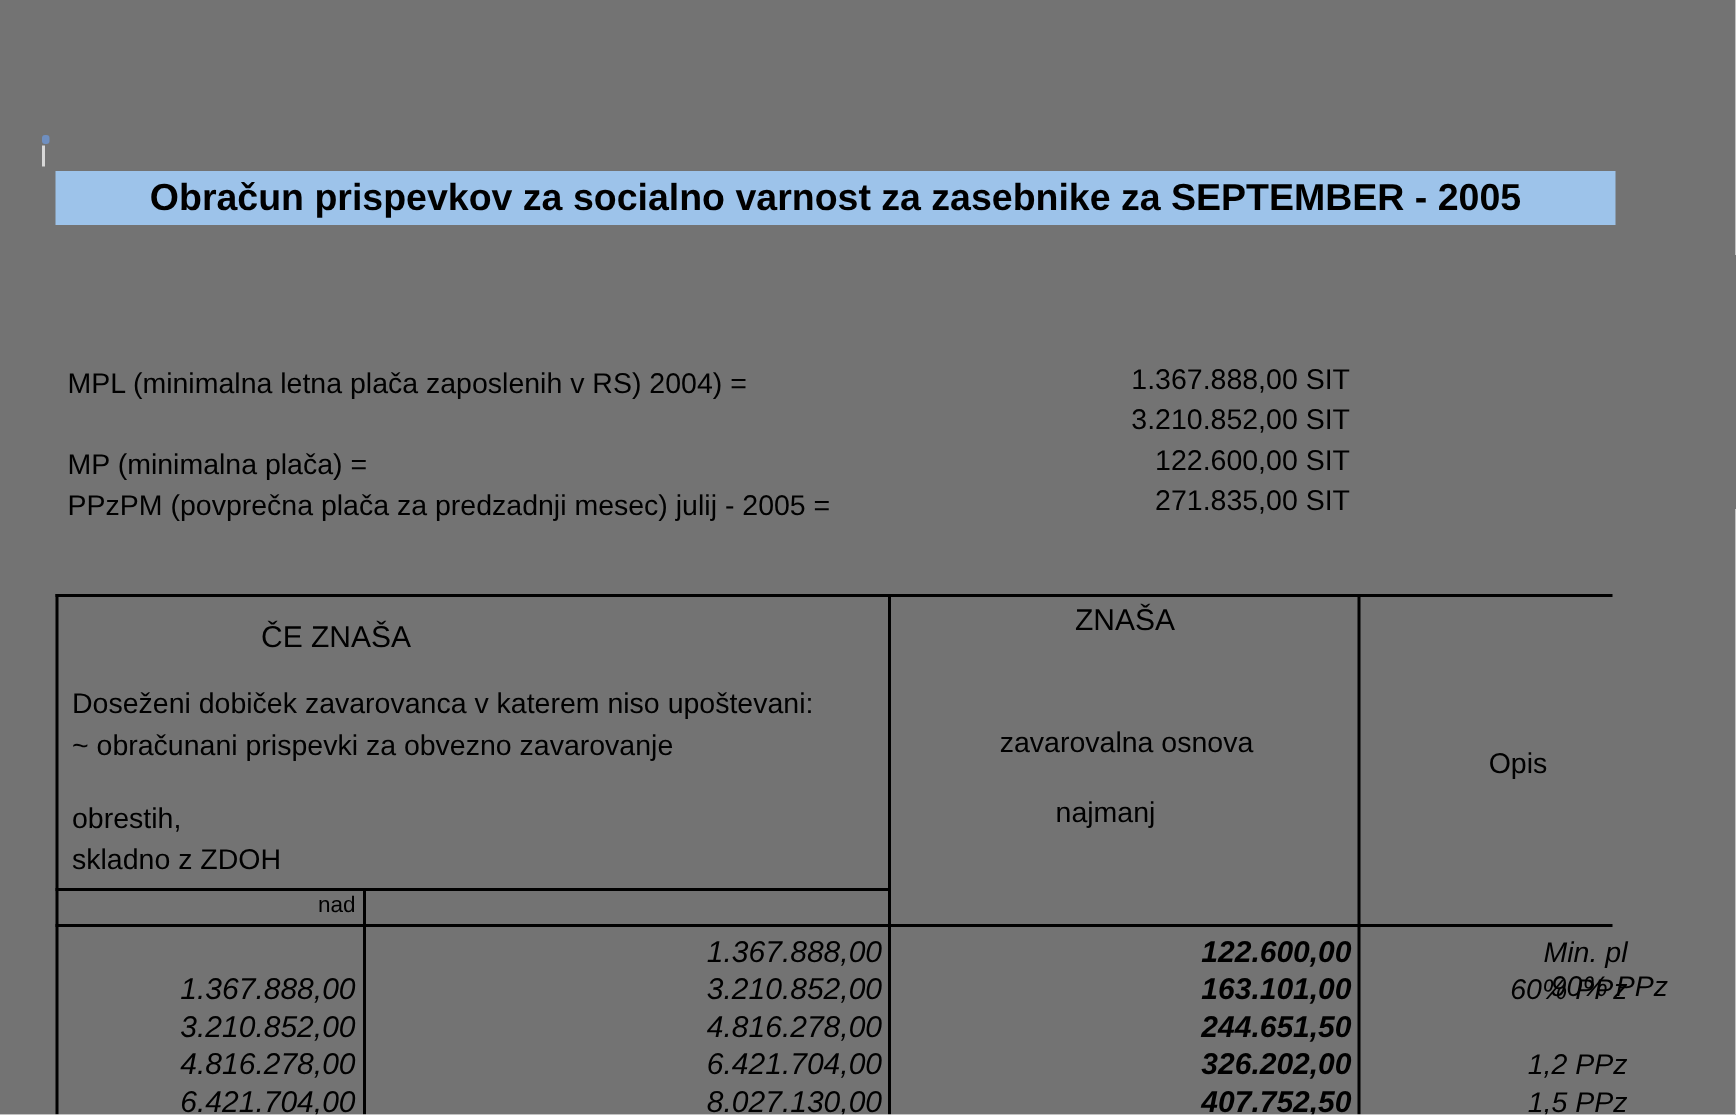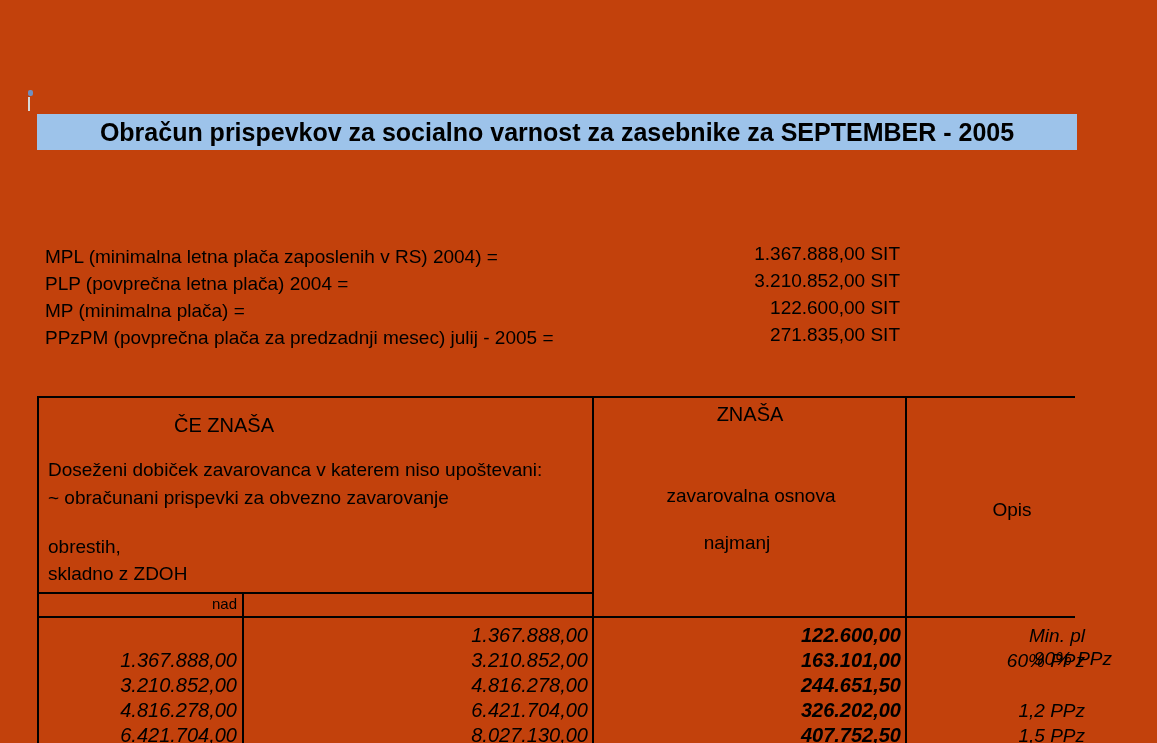--- a/index.html
+++ b/index.html
@@ -1,21 +1,21 @@
 <!DOCTYPE html>
 <html><head>
 <meta charset="utf-8">
 <style>
   html, body { margin: 0; padding: 0; background: #ffffff; }
   #canvas {
     position: relative;
     width: 1157px;
     height: 743px;
     overflow: hidden;
-    background: #c2410c;
+    background: #737373;
     font-family: "Liberation Sans", "DejaVu Sans", sans-serif;
     color: #000000;
   }
   .abs { position: absolute; white-space: nowrap; }
 
   
   .speck-dot  { position:absolute; left:28px; top:90px;  width:5px;  height:6px;  background:#6f8fc0; border-radius:2px; }
   .speck-line { position:absolute; left:28px; top:97px;  width:2px;  height:14px; background:#d8d8d8; }
 
   
@@ -53,21 +53,20 @@
 
   <div class="speck-dot"></div>
   <div class="speck-line"></div>
 
   <div class="title-banner">
     <span>Obračun prispevkov za socialno varnost za zasebnike za SEPTEMBER - 2005</span>
   </div>
 
   <div class="abs param-label" style="top:246px;">MPL (minimalna letna plača zaposlenih v RS) 2004) =</div>
   <div class="abs param-value" style="top:243px;">1.367.888,00 SIT</div>
-  <div class="abs param-label" style="top:273px;">PLP (povprečna letna plača) 2004 =</div>
   <div class="abs param-value" style="top:270px;">3.210.852,00 SIT</div>
   <div class="abs param-label" style="top:300px;">MP (minimalna plača) =</div>
   <div class="abs param-value" style="top:297px;">122.600,00 SIT</div>
   <div class="abs param-label" style="top:327px;">PPzPM (povprečna plača za predzadnji mesec) julij - 2005 =</div>
   <div class="abs param-value" style="top:324px;">271.835,00 SIT</div>
 
   <div class="bline" style="left:37px;  top:396px; width:1038px; height:2px;"></div>
   <div class="bline" style="left:37px;  top:592px; width:557px;  height:2px;"></div>
   <div class="bline" style="left:37px;  top:616px; width:1038px; height:2px;"></div>
   <div class="bline" style="left:37px;  top:396px; width:2px; height:347px;"></div>

